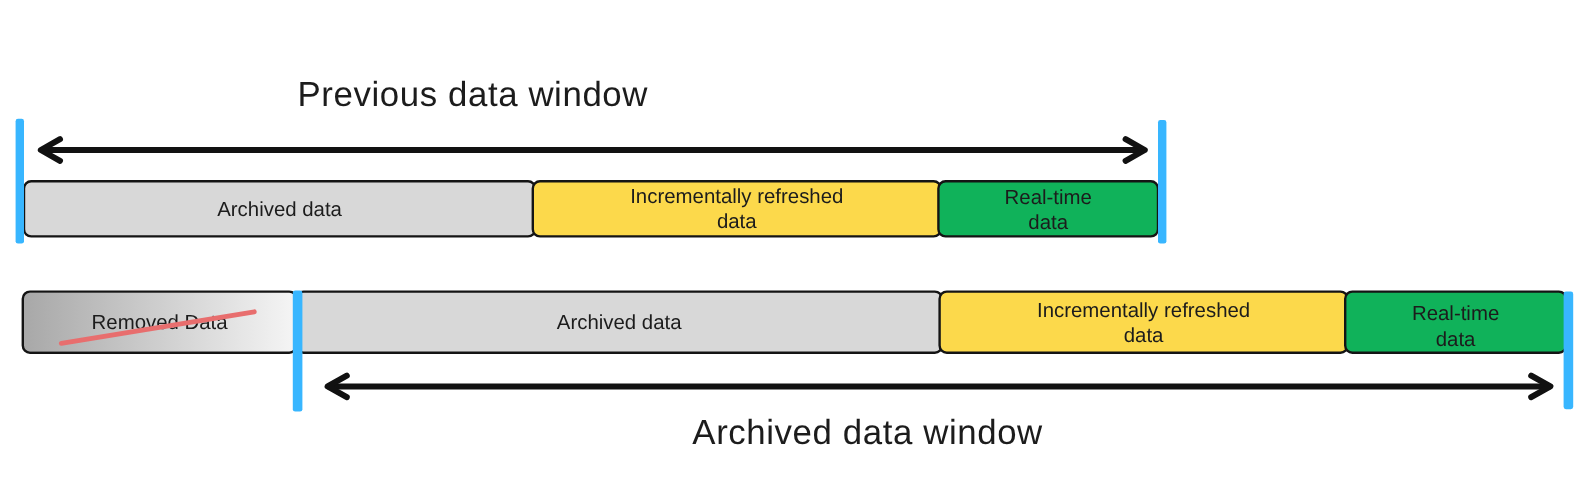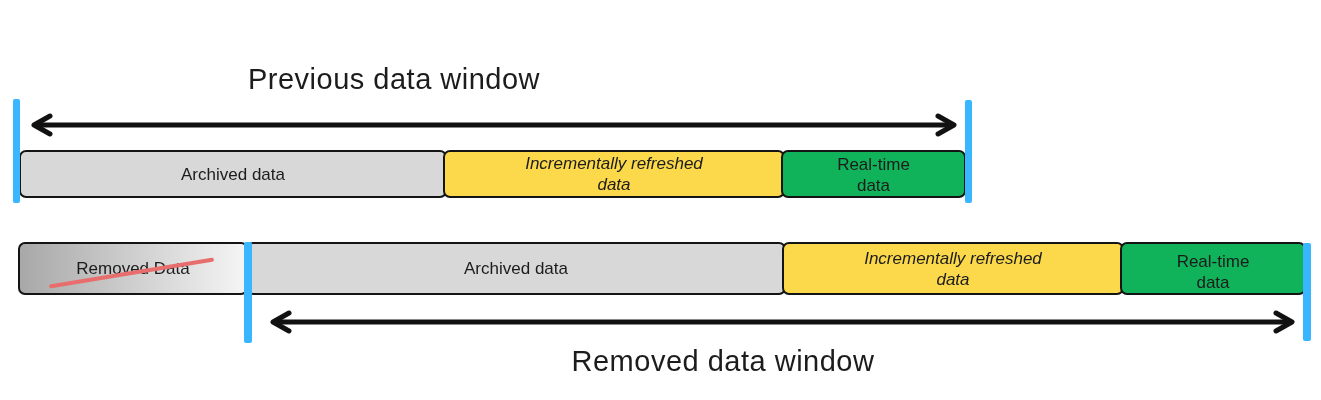--- a/index.html
+++ b/index.html
@@ -30,21 +30,21 @@
     align-items: center;
     justify-content: center;
     text-align: center;
     font-size: 17px;
     line-height: 21px;
     color: #1c1c1c;
     white-space: pre-line;
     z-index: 1;
   }
   .seg-gray    { background: var(--archived-gray, #d8d8d8); }
-  .seg-yellow  { background: var(--incremental-yellow, #fcd94b); font-style: italic; }
+  .seg-yellow  { background: var(--incremental-yellow, #fcd94b); }
   .seg-green   { background: var(--realtime-green, #10b25a); align-items: flex-end; }
   .seg-removed {
     background: linear-gradient(90deg,
       var(--removed-gradient-start, #a8a8a8),
       var(--removed-gradient-end, #f5f5f5));
   }
   .marker {
     position: absolute;
     width: 8px;
     border-radius: 2px;
@@ -128,15 +128,15 @@
 data</span>
   </div>
 
   <div class="marker" id="curr-marker-left"></div>
   <div class="marker" id="curr-marker-right"></div>
 
   <svg class="arrow-svg" id="curr-arrow" width="1050" height="26">
     <line x1="15" y1="13" x2="1034" y2="13" stroke="#111" stroke-width="5" marker-start="url(#chevron-head)" marker-end="url(#chevron-head)"></line>
   </svg>
 
-  <div class="title" id="curr-title">Removed data window</div>
+  <div class="title" id="curr-title">Archived data window</div>
 
 </div>
 
 </body></html>

